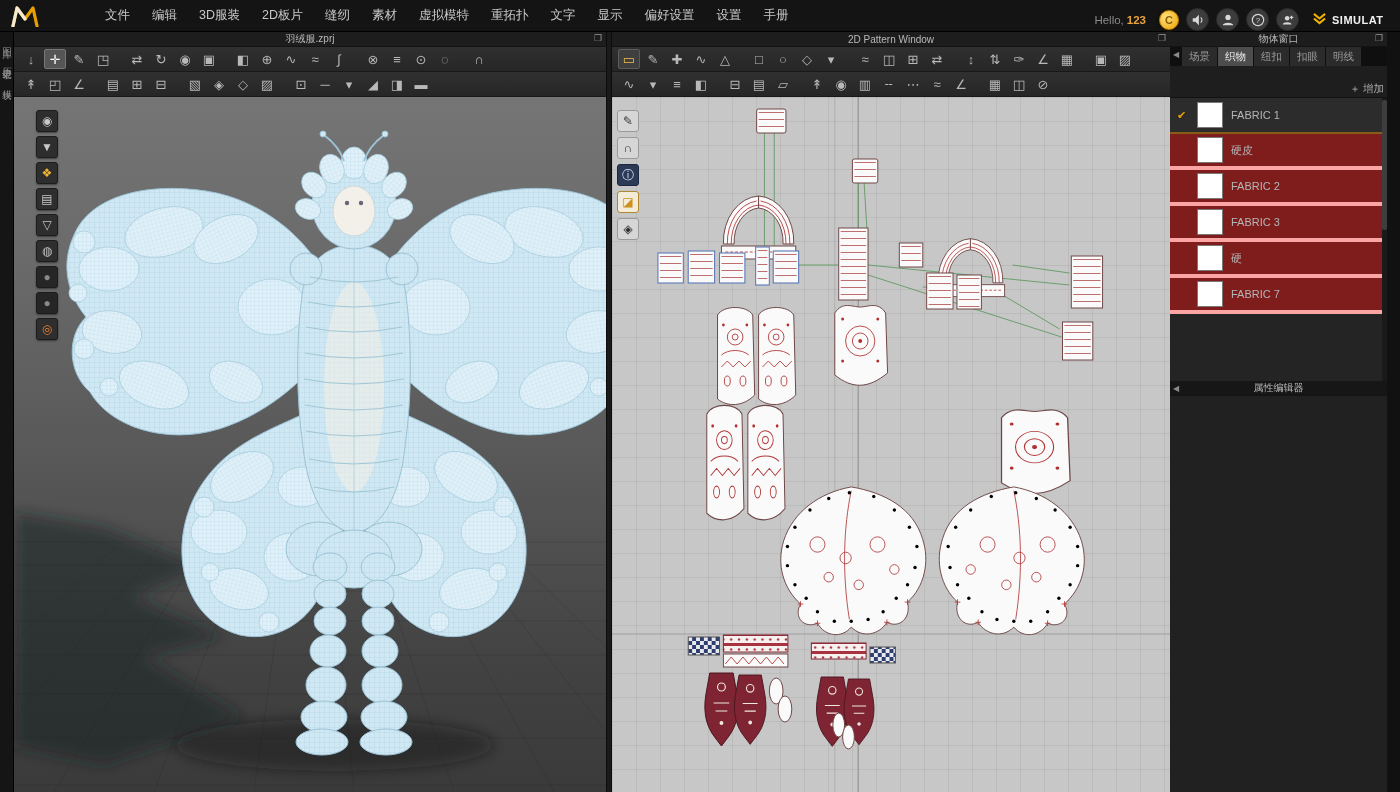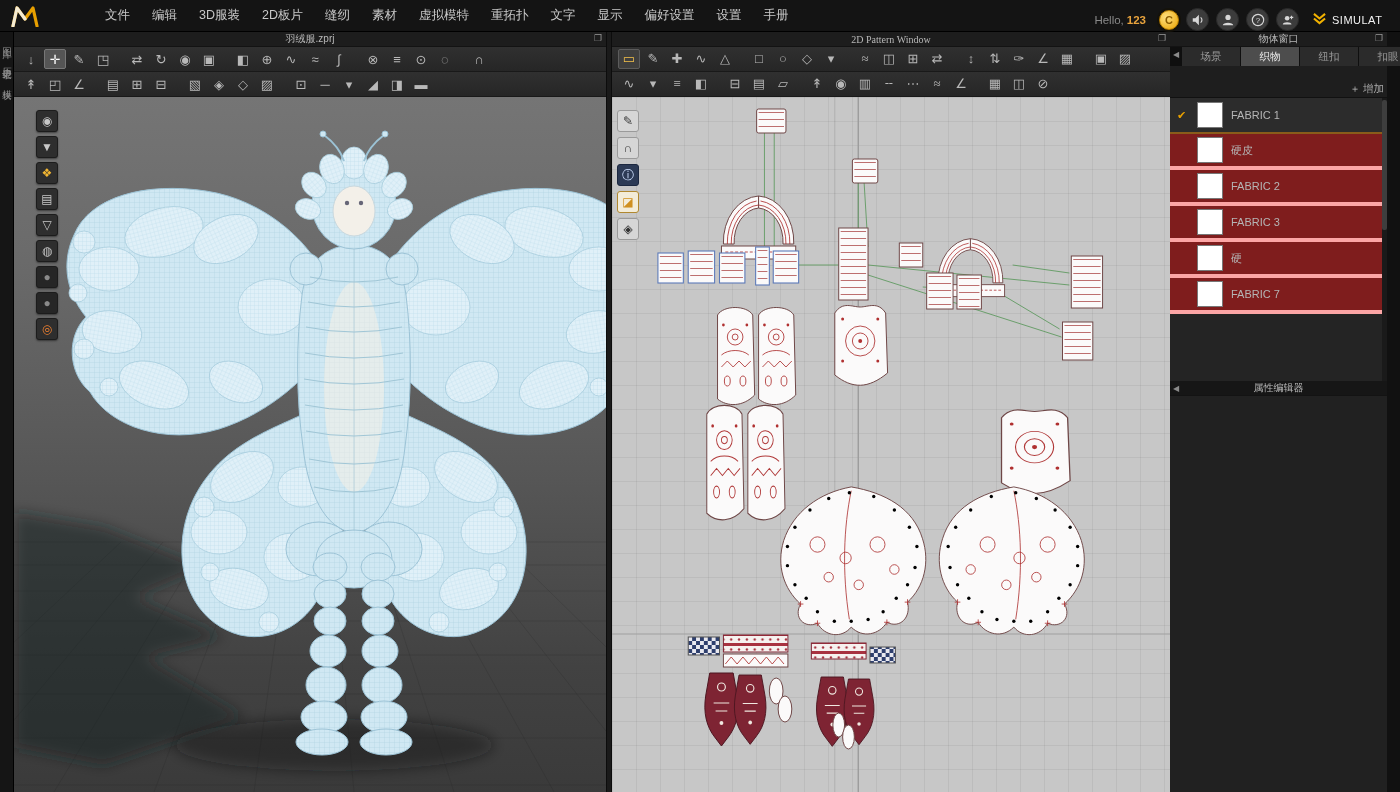--- a/index.html
+++ b/index.html
@@ -15,32 +15,32 @@
   .mb-right { margin-left:auto; display:flex; align-items:center; gap:7px;margin-top:8px; }
   .hello { font-size:11.5px; color:#8a8a8a; margin-right:6px; white-space:nowrap; }
   .hello b { color:#e8a33d; margin-left:3px; }
   .coin { width:20px; height:20px; border-radius:50%;
     background:radial-gradient(circle at 35% 35%, #ffe080, #eaa400);
     border:1px solid #b87e00; color:#8a5c00; font-weight:bold; font-size:11px;
     display:flex; align-items:center; justify-content:center; box-shadow:0 0 0 2px #15120a; }
   .circ { width:23px; height:23px; border-radius:50%; background:#3c3c3c; border:1px solid #2a2a2a;
     display:flex; align-items:center; justify-content:center; }
   .simulate { display:flex; align-items:center; gap:5px; width:88px; overflow:hidden; margin-left:6px; }
-  .sim-label { color:#f2f2f2; font-weight:normal; font-size:11px; letter-spacing:.5px; white-space:nowrap; }
+  .sim-label { color:#f2f2f2; font-weight:bold; font-size:11px; letter-spacing:.5px; white-space:nowrap; }
 
   
   .main { display:flex; height:760px; }
   .rail { width:14px; background:#151515; border-right:1px solid #000;
     display:flex; flex-direction:column; align-items:center; gap:18px; padding-top:8px; }
   .rail-label { writing-mode:vertical-rl; text-orientation:upright; font-size:9.5px;
     color:#8d8d8d; letter-spacing:1px; cursor:default; }
   .col { display:flex; flex-direction:column; }
   .col3d { width:592px; }
   .divider { width:6px; background:#1a1a1a; border-left:1px solid #0c0c0c; border-right:1px solid #0c0c0c; }
-  .col2d { width:558px;font-family:Liberation Serif, serif; }
+  .col2d { width:558px; }
 
   .win-title { height:15px; background:#1d1d1d; border-bottom:1px solid #131313;
     display:flex; align-items:center; justify-content:center; position:relative;
     font-size:10px; color:#b9b9b9; flex:0 0 auto; }
   .undock { position:absolute; right:4px; top:1px; font-size:9px; color:#9a9a9a; cursor:pointer; }
   .collapse { position:absolute; left:3px; top:3px; font-size:8px; color:#8a8a8a; cursor:pointer; }
 
   .toolbar { height:25px; background:linear-gradient(#303030,#262626); border-bottom:1px solid #191919;
     display:flex; align-items:center; padding-left:6px; gap:2px; flex:0 0 auto; }
   .tool { width:22px; height:20px; display:flex; align-items:center; justify-content:center;
@@ -76,21 +76,21 @@
   .pat { fill:#fbfafa; stroke:#6e4646; stroke-width:1; }
   .pat-sel { fill:#fbfafa; stroke:#5b79b8; stroke-width:1.1; }
   .red { fill:none; stroke:#b03838; stroke-width:0.9; }
   .dot { fill:#b03030; stroke:none; }
   .grn path { stroke:#5f9960; stroke-width:0.9; fill:none; }
 
   
   .right-panel { width:217px; background:#222; display:flex; flex-direction:column; }
   .tabs-row { height:19px; background:#0f0f0f; display:flex; align-items:stretch; position:relative;
     padding-left:12px; gap:1px; flex:0 0 auto; }
-  .tab { width:58px; display:flex; align-items:center; justify-content:center;
+  .tab { width:35px; display:flex; align-items:center; justify-content:center;
     font-size:10.5px; color:#9a9a9a; background:#2b2b2b; cursor:pointer; }
   .tab.active { background:#4d4d4d; color:#eee; }
   .panel-gap { height:14px; background:#1e1e1e; flex:0 0 auto; }
   .add-row { height:18px; background:#1e1e1e; border-bottom:1px solid #111;
     display:flex; align-items:center; justify-content:flex-end; gap:3px;
     font-size:10.5px; color:#aaa; padding-right:3px; flex:0 0 auto; cursor:pointer; }
   .plus { color:#bbb; font-size:10px; }
   .fabric-list { height:283px; overflow:hidden; position:relative; background:#242424; flex:0 0 auto; }
   .fabric-row { height:36px; display:flex; align-items:center; gap:8px; padding-left:4px;
     background:#7f1d1d; border-bottom:4px solid #fca5a5; cursor:pointer; }

